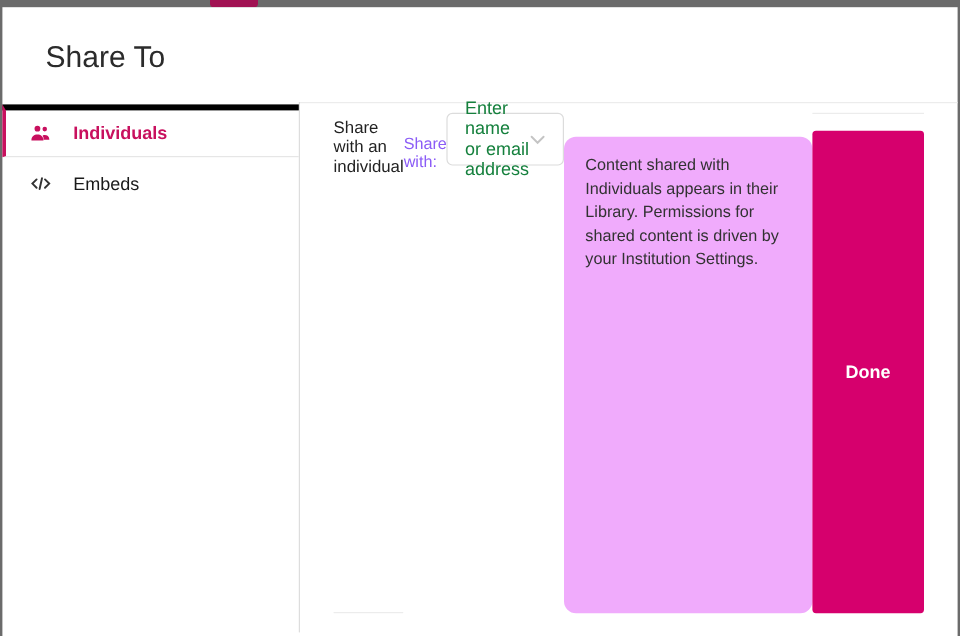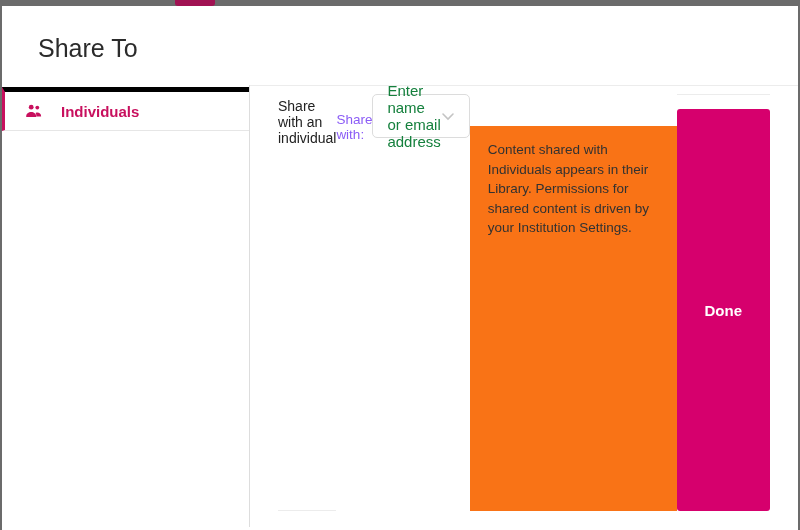--- a/index.html
+++ b/index.html
@@ -88,27 +88,27 @@
       justify-content: space-between;
     }
     .select-placeholder {
       color: #15803d;
       font-size: 15px;
     }
     .chevron {
       color: #c4c4c4;
     }
     .info-box {
-      margin-top: 32px;
-      background: #f97316;
+      margin-top: 20px;
+      background: #f0abfc;
       color: #323232;
       font-size: 13.5px;
       line-height: 1.45;
       padding: 14px 18px;
-      border-radius: 0;
+      border-radius: 10px;
     }
     .spacer { flex: 1; }
     .footer {
       border-top: 1px solid #ececec;
       padding-top: 14px;
       display: flex; justify-content: center;
     }
     .done-btn {
       background: #d6006d;
       color: #fff;
@@ -141,20 +141,32 @@
                 <circle cx="12.3" cy="3.6" r="1.9"></circle>
                 <path d="M1.2 12.5c0-2.8 2.3-4.5 5-4.5s5 1.7 5 4.5v.5h-10z"></path>
                 <path d="M11.3 12.5c0-1.7.0-2.3-.8-3.4 1-.5 1.1-.6 1.8-.6 2 0 3.8 1.3 3.8 3.5v.5h-4.8z"></path>
               </g>
             </svg>
         </span>
         <span>Individuals</span>
       </div>
 
 
+      <div class="side-item">
+        <span class="side-icon">
+          <svg width="18" height="14" viewBox="0 0 18 14">
+              <g fill="none" stroke="currentColor" stroke-width="1.6" stroke-linecap="round">
+                <path d="M5.5 3.5L2 7l3.5 3.5"></path>
+                <path d="M12.5 3.5L16 7l-3.5 3.5"></path>
+                <path d="M10 2.5L8 11.5"></path>
+              </g>
+            </svg>
+        </span>
+        <span>Embeds</span>
+      </div>
 
 
     </nav>
 
     <div class="main">
       <div class="section-heading">Share with an individual</div>
 
       <div class="field-label">Share with:</div>
 
       <div class="select-box">

